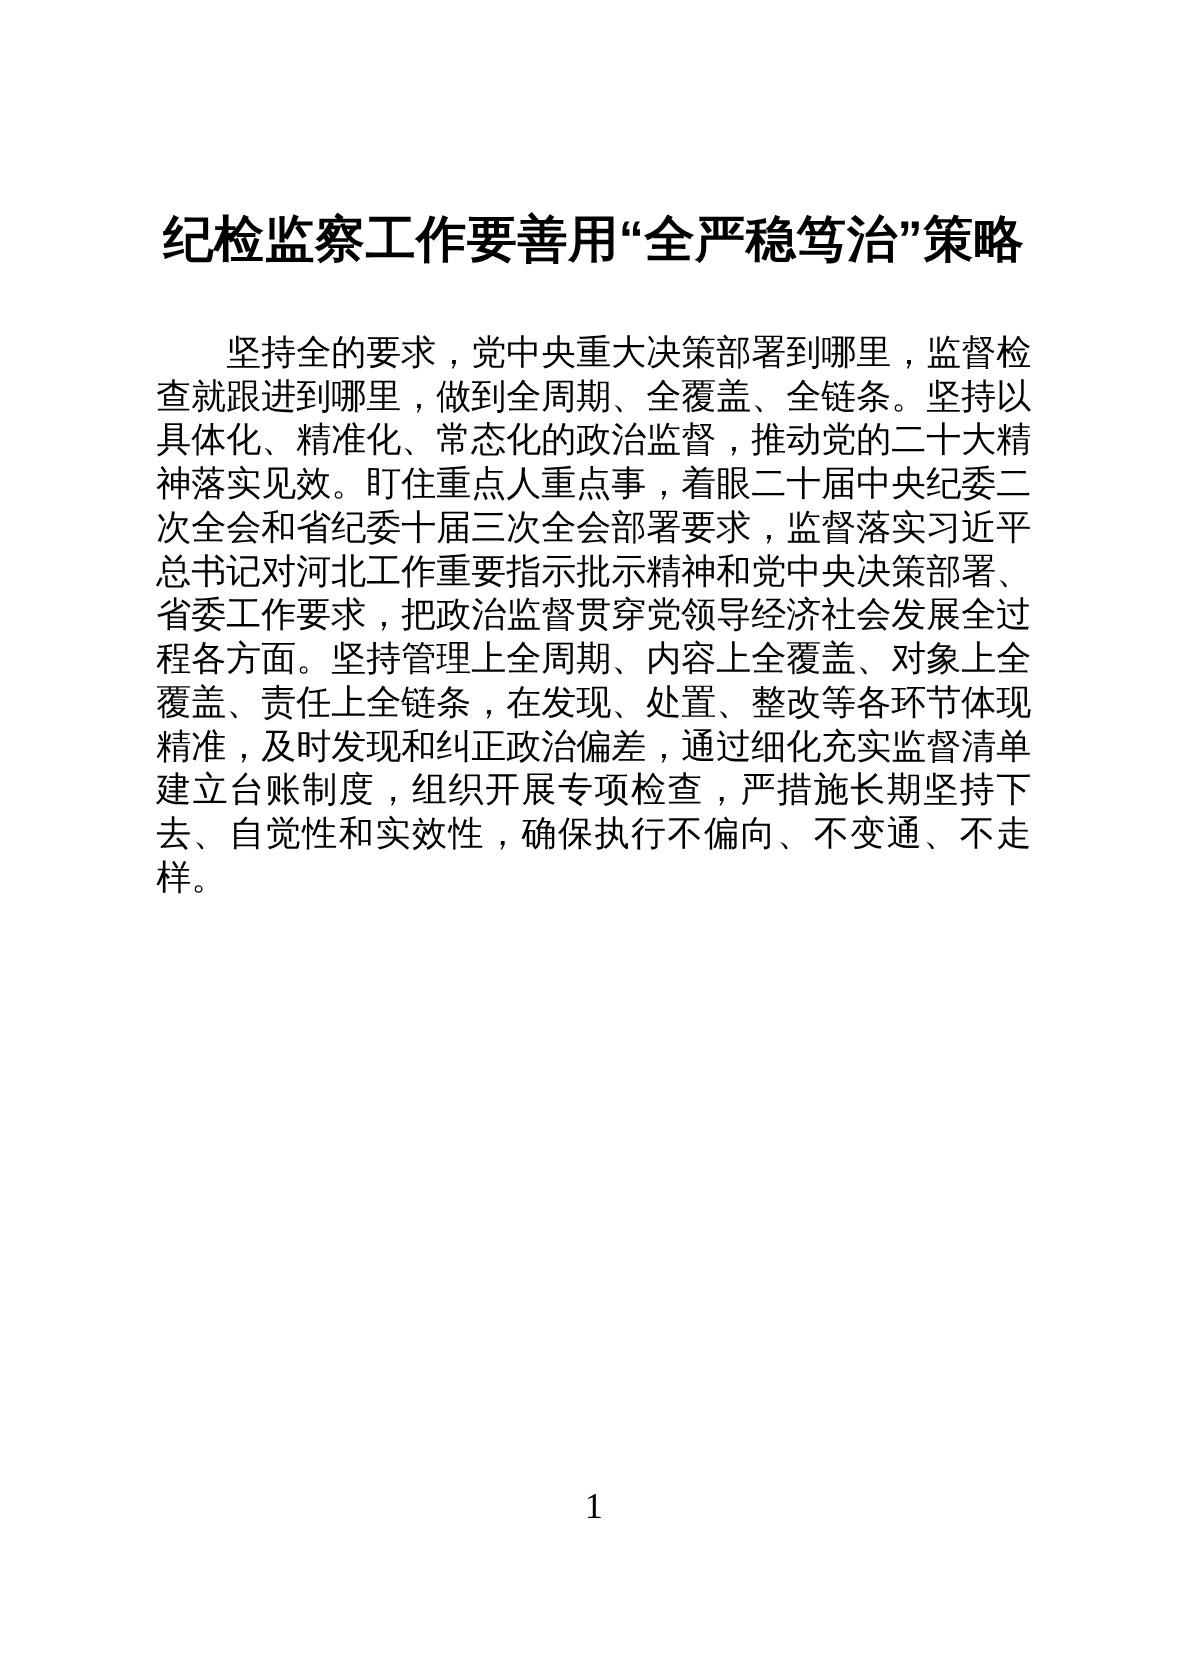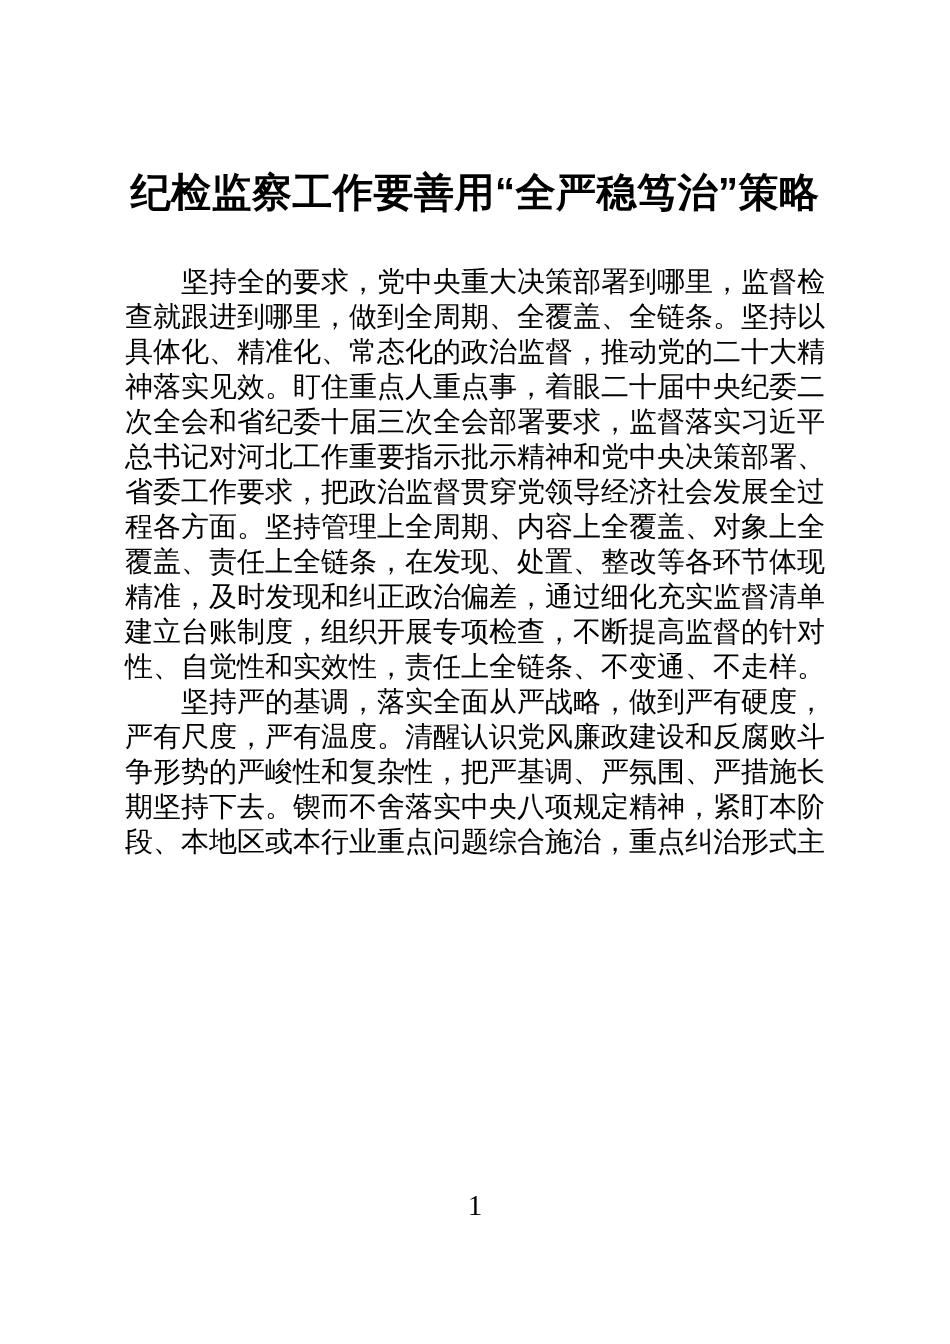--- a/index.html
+++ b/index.html
@@ -50,19 +50,18 @@
   }
 </style>
 </head>
 <body>
 
 <div class="page">
 
   <h1 class="doc-title">纪检监察工作要善用“全严稳笃治”策略</h1>
 
   <div class="doc-body">
-    <p>坚持全的要求，党中央重大决策部署到哪里，监督检查就跟进到哪里，做到全周期、全覆盖、全链条。坚持以具体化、精准化、常态化的政治监督，推动党的二十大精神落实见效。盯住重点人重点事，着眼二十届中央纪委二次全会和省纪委十届三次全会部署要求，监督落实习近平总书记对河北工作重要指示批示精神和党中央决策部署、省委工作要求，把政治监督贯穿党领导经济社会发展全过程各方面。坚持管理上全周期、内容上全覆盖、对象上全覆盖、责任上全链条，在发现、处置、整改等各环节体现精准，及时发现和纠正政治偏差，通过细化充实监督清单建立台账制度，组织开展专项检查，不断提高监督的针对性、自觉性和实效性，责任上全链条、不变通、不走样。</p>
-    <p>坚持严的基调，落实全面从严战略，做到严有硬度，严有尺度，严有温度。清醒认识党风廉政建设和反腐败斗争形势的严峻性和复杂性，把严基调、严氛围、严措施长期坚持下去。锲而不舍落实中央八项规定精神，紧盯本阶段、本地区或本行业重点问题综合施治，重点纠治形式主</p>
+    <p>坚持全的要求，党中央重大决策部署到哪里，监督检查就跟进到哪里，做到全周期、全覆盖、全链条。坚持以具体化、精准化、常态化的政治监督，推动党的二十大精神落实见效。盯住重点人重点事，着眼二十届中央纪委二次全会和省纪委十届三次全会部署要求，监督落实习近平总书记对河北工作重要指示批示精神和党中央决策部署、省委工作要求，把政治监督贯穿党领导经济社会发展全过程各方面。坚持管理上全周期、内容上全覆盖、对象上全覆盖、责任上全链条，在发现、处置、整改等各环节体现精准，及时发现和纠正政治偏差，通过细化充实监督清单建立台账制度，组织开展专项检查，严措施长期坚持下去、自觉性和实效性，确保执行不偏向、不变通、不走样。</p>
   </div>
 
   <div class="page-footer">1</div>
 
 </div>
 
 </body></html>

